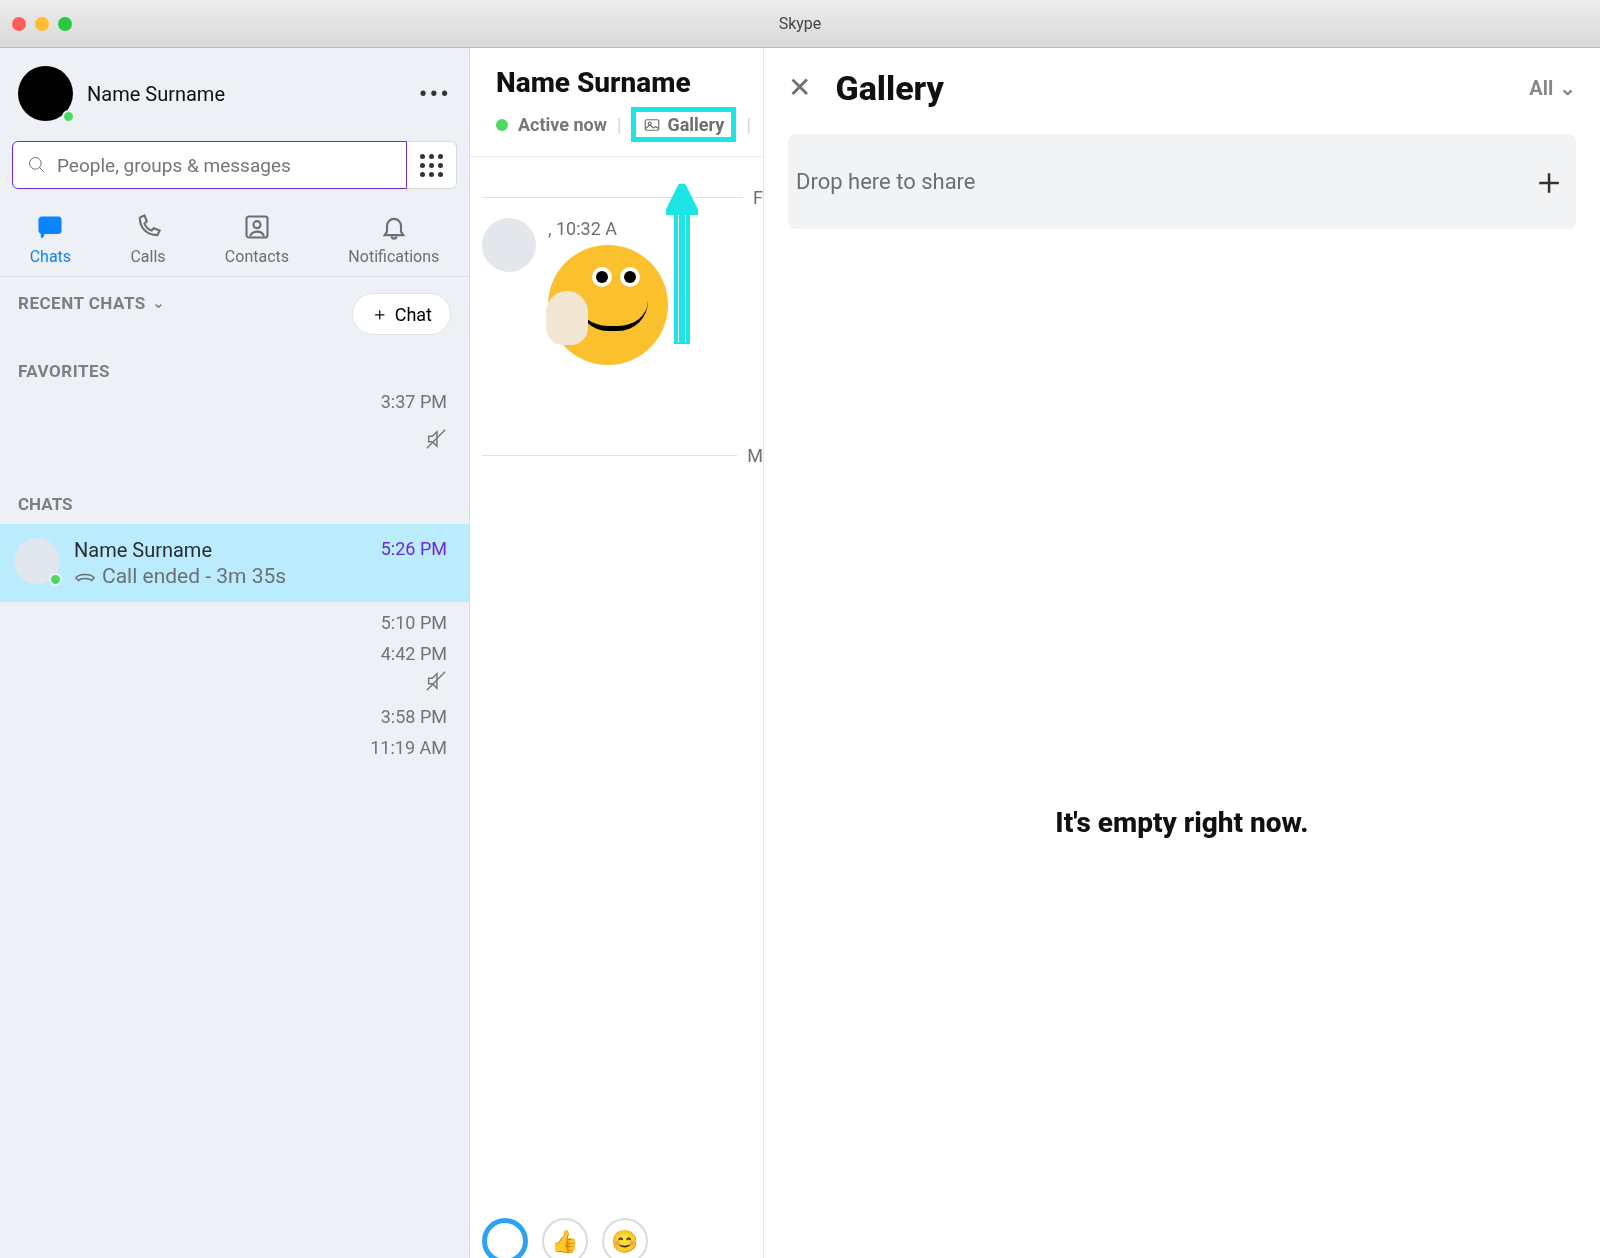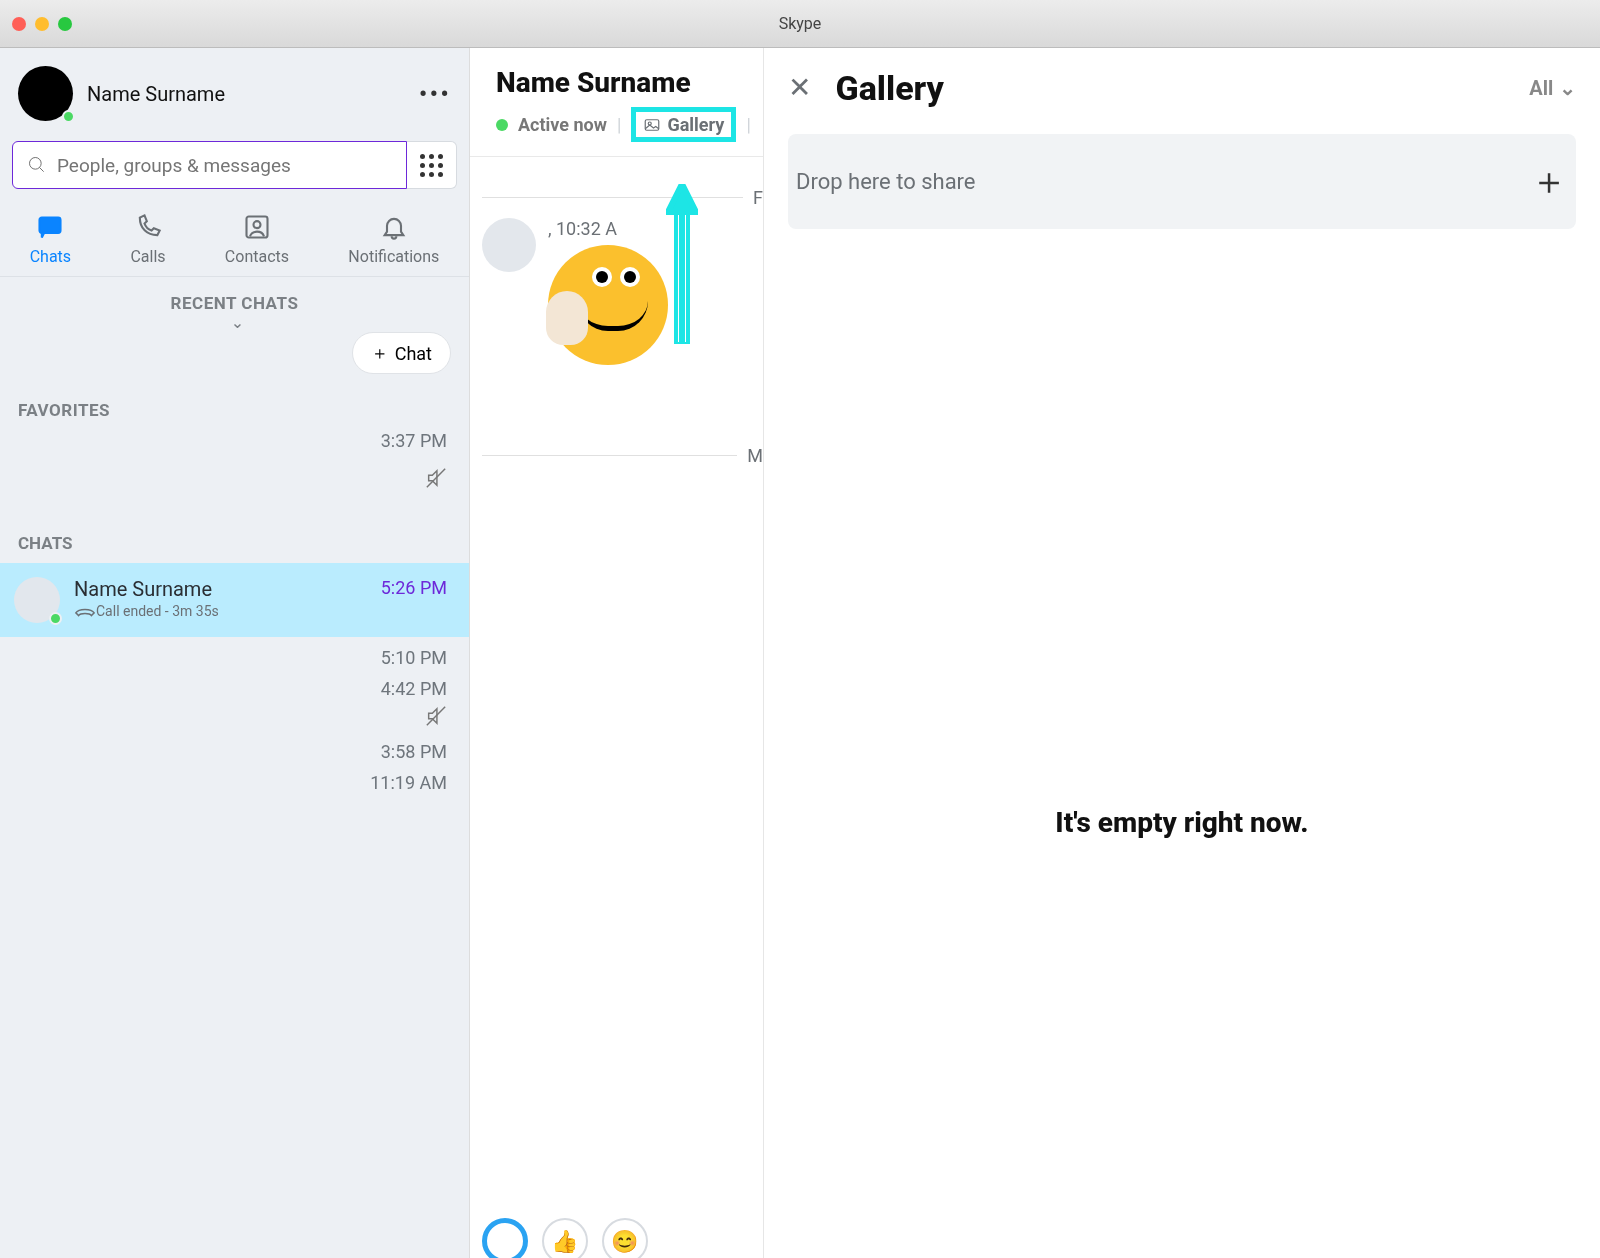--- a/index.html
+++ b/index.html
@@ -22,32 +22,32 @@
   .search input{ border:none; outline:none; font-size:19px; margin-left:10px; flex:1; background:transparent; color:#888;}
   .dial{ width:50px; height:48px; background:#fff; border:1px solid #d7dbe0; border-left:none; border-radius:0 6px 6px 0; display:flex; align-items:center; justify-content:center; cursor:pointer;}
   .dialgrid{ display:grid; grid-template-columns:repeat(3,5px); grid-template-rows:repeat(3,5px); gap:4px;}
   .dialgrid span{ background:#333; border-radius:50%; width:5px; height:5px;}
   .nav{ display:flex; justify-content:space-around; padding:14px 0 10px 0; border-bottom:1px solid #dde1e6;}
   .nav-item{ display:flex; flex-direction:column; align-items:center; gap:6px; font-size:16px; color:#6b7075; cursor:pointer;}
   .nav-item.active{ color:#0a84ff;}
   .nav-item svg{ width:28px; height:28px; stroke:#6b7075; fill:none; stroke-width:1.8;}
   .nav-item.active svg{ stroke:#0a84ff; fill:#0a84ff;}
   .section{ padding:16px 18px 0 18px;}
-  .sect-head{ display:flex; align-items:center;flex-direction:column;}
+  .sect-head{ display:flex; }
   .sect-title{ font-size:17px; font-weight:700; color:#7b8085; letter-spacing:0.5px;}
   .chev{ margin-left:6px; color:#7b8085;}
   .chat-btn{ margin-left:auto; background:#fff; border:1px solid #e0e3e7; border-radius:22px; padding:8px 18px; font-size:18px; display:flex; align-items:center; gap:6px; cursor:pointer;}
   .tsblock{ text-align:right; padding:10px 22px 0 16px; color:#6e757c; font-size:18px;}
   .tsblock .mute{ margin-top:6px; color:#777;}
   .tsblock svg{ width:22px; height:22px; stroke:#777; fill:none;}
   .chat-list-item{ display:flex; background:#baecfe; padding:14px 22px 14px 14px; cursor:pointer; margin-top:0;}
   .cl-avatar{ width:46px; height:46px; border-radius:50%; background:#e2e7ed; position:relative; flex-shrink:0;}
   .cl-body{ margin-left:14px; flex:1; min-width:0;}
   .cl-body .name{ font-size:20px; color:#2a2e33; margin-bottom:2px;}
-  .cl-body .sub{ font-size:14px; color:#6b7075; display:flex; align-items:center; }
+  .cl-body .sub{ font-size:21px; color:#6b7075; display:flex; align-items:center; gap:6px;}
   .cl-time{ font-size:18px; color:#6d28d9; flex-shrink:0;}
   .chats-label{ padding:40px 18px 10px 18px; font-size:17px; font-weight:700; color:#7b8085;}
 
   .chatpane{ width:294px; border-right:1px solid #e6e6e6; display:flex; flex-direction:column; position:relative; overflow:hidden;}
   .chathead{ padding:18px 0 14px 26px; border-bottom:1px solid #e9e9e9;}
   .chat-title{ font-size:28px; font-weight:800; color:#111; margin-bottom:8px;}
   .chat-status{ display:flex; align-items:center; gap:10px; font-size:18px; color:#6b7075;}
   .chat-status .sep{ color:#cfd4d9;}
   .status-dot{ width:12px; height:12px; border-radius:50%; background:#4bd964;}
   .active-label{ font-weight:700; color:#777;}

